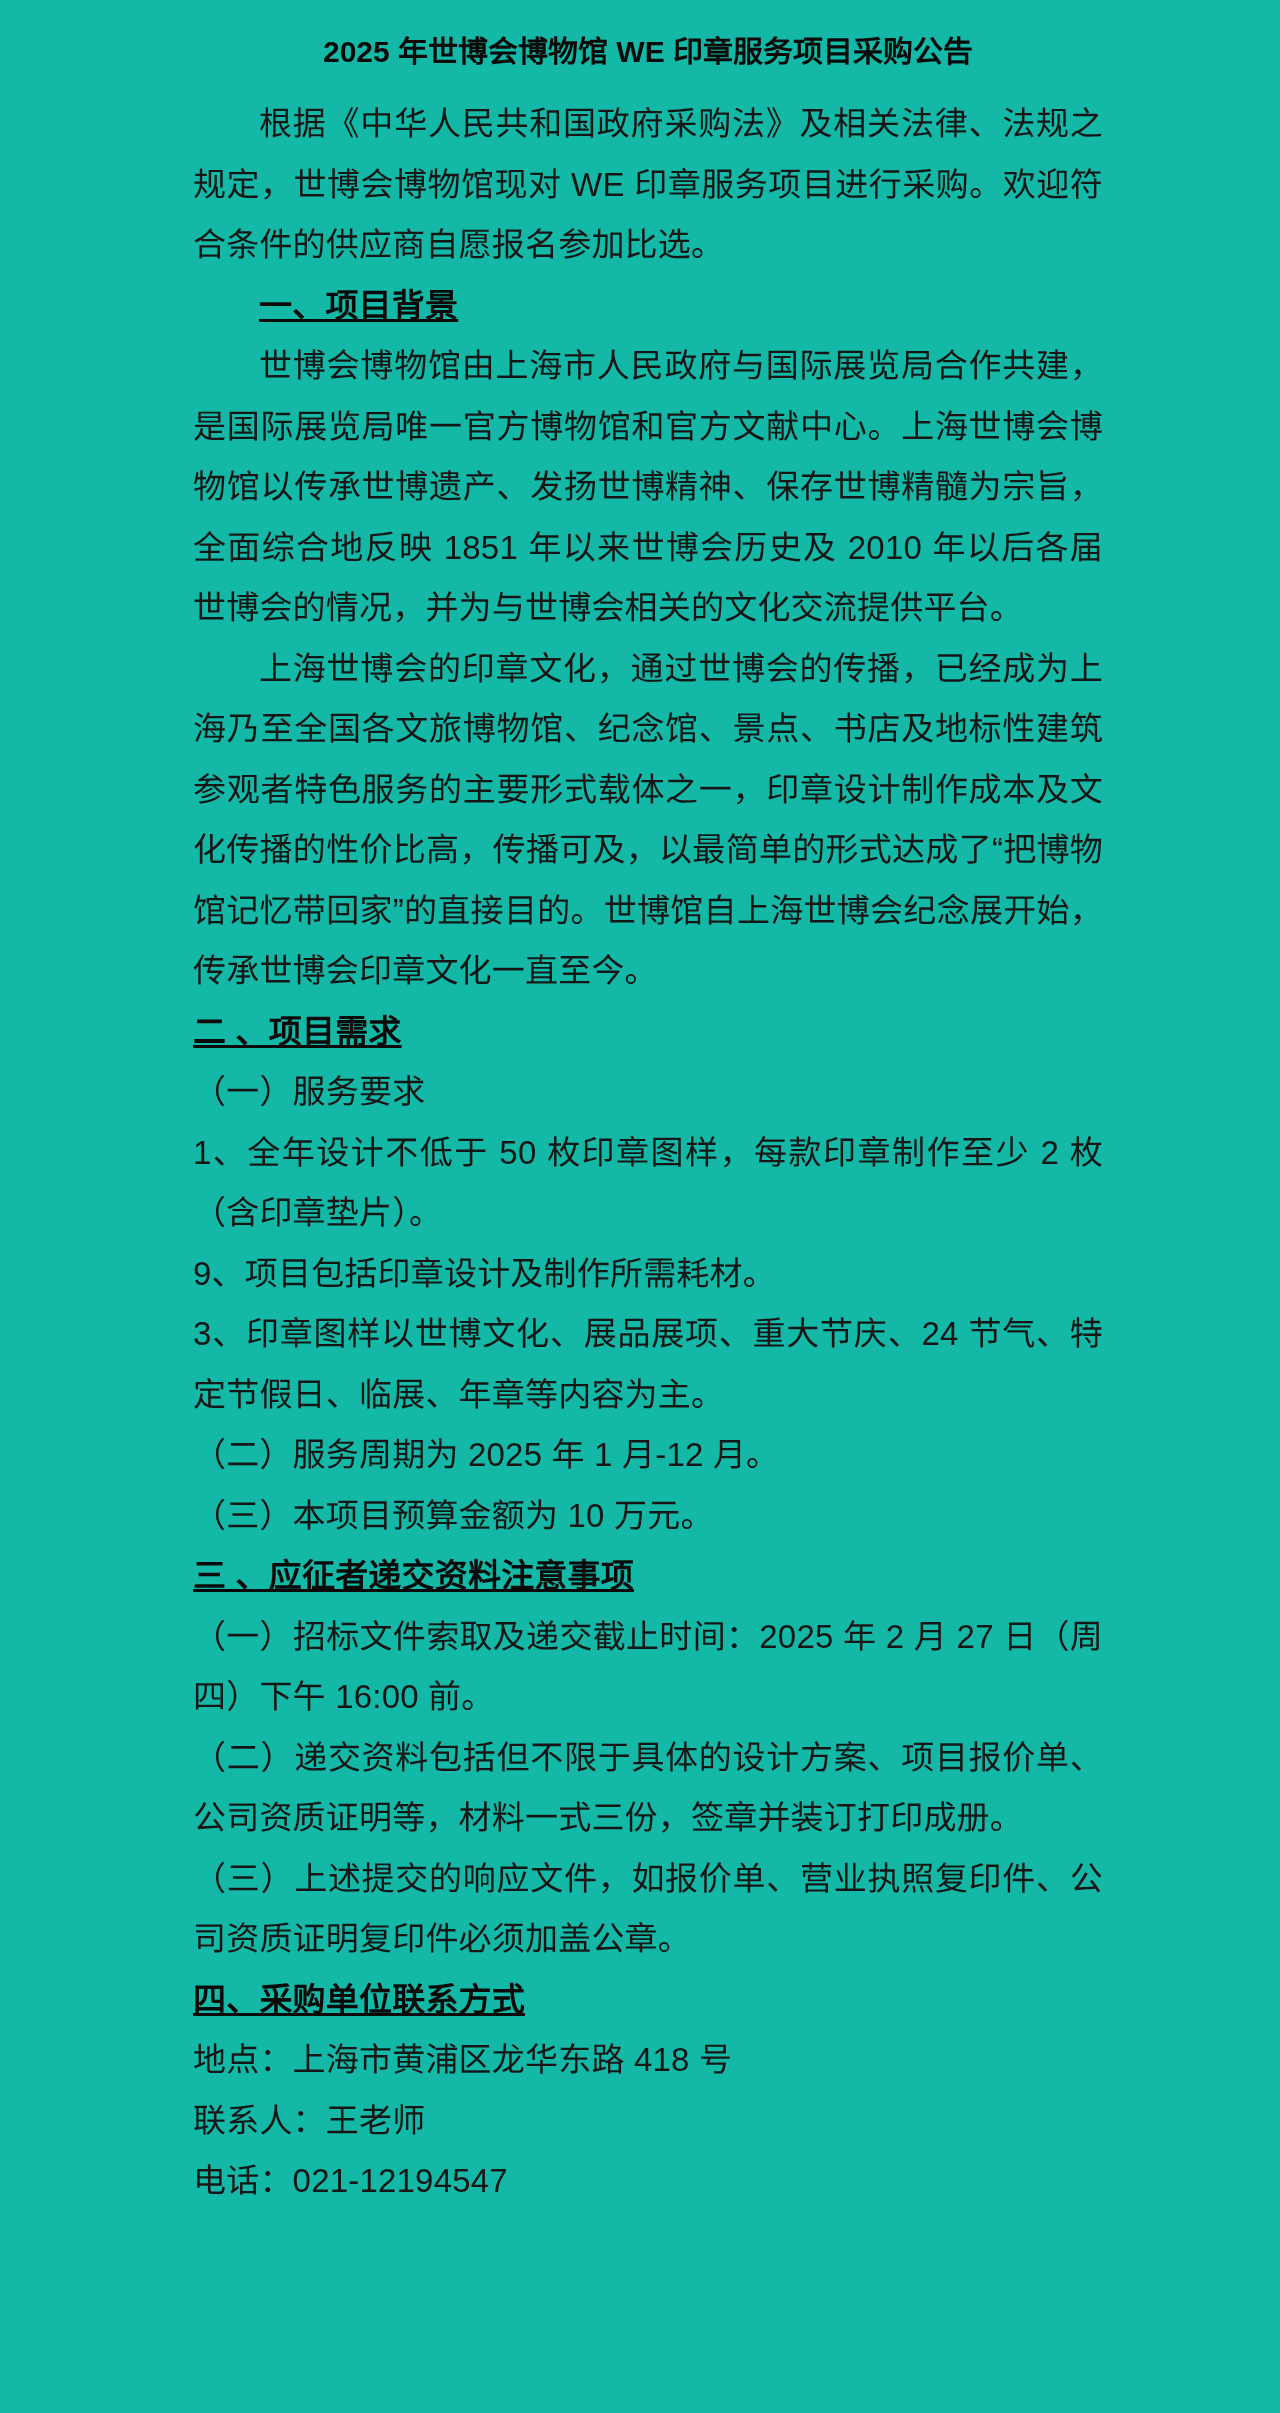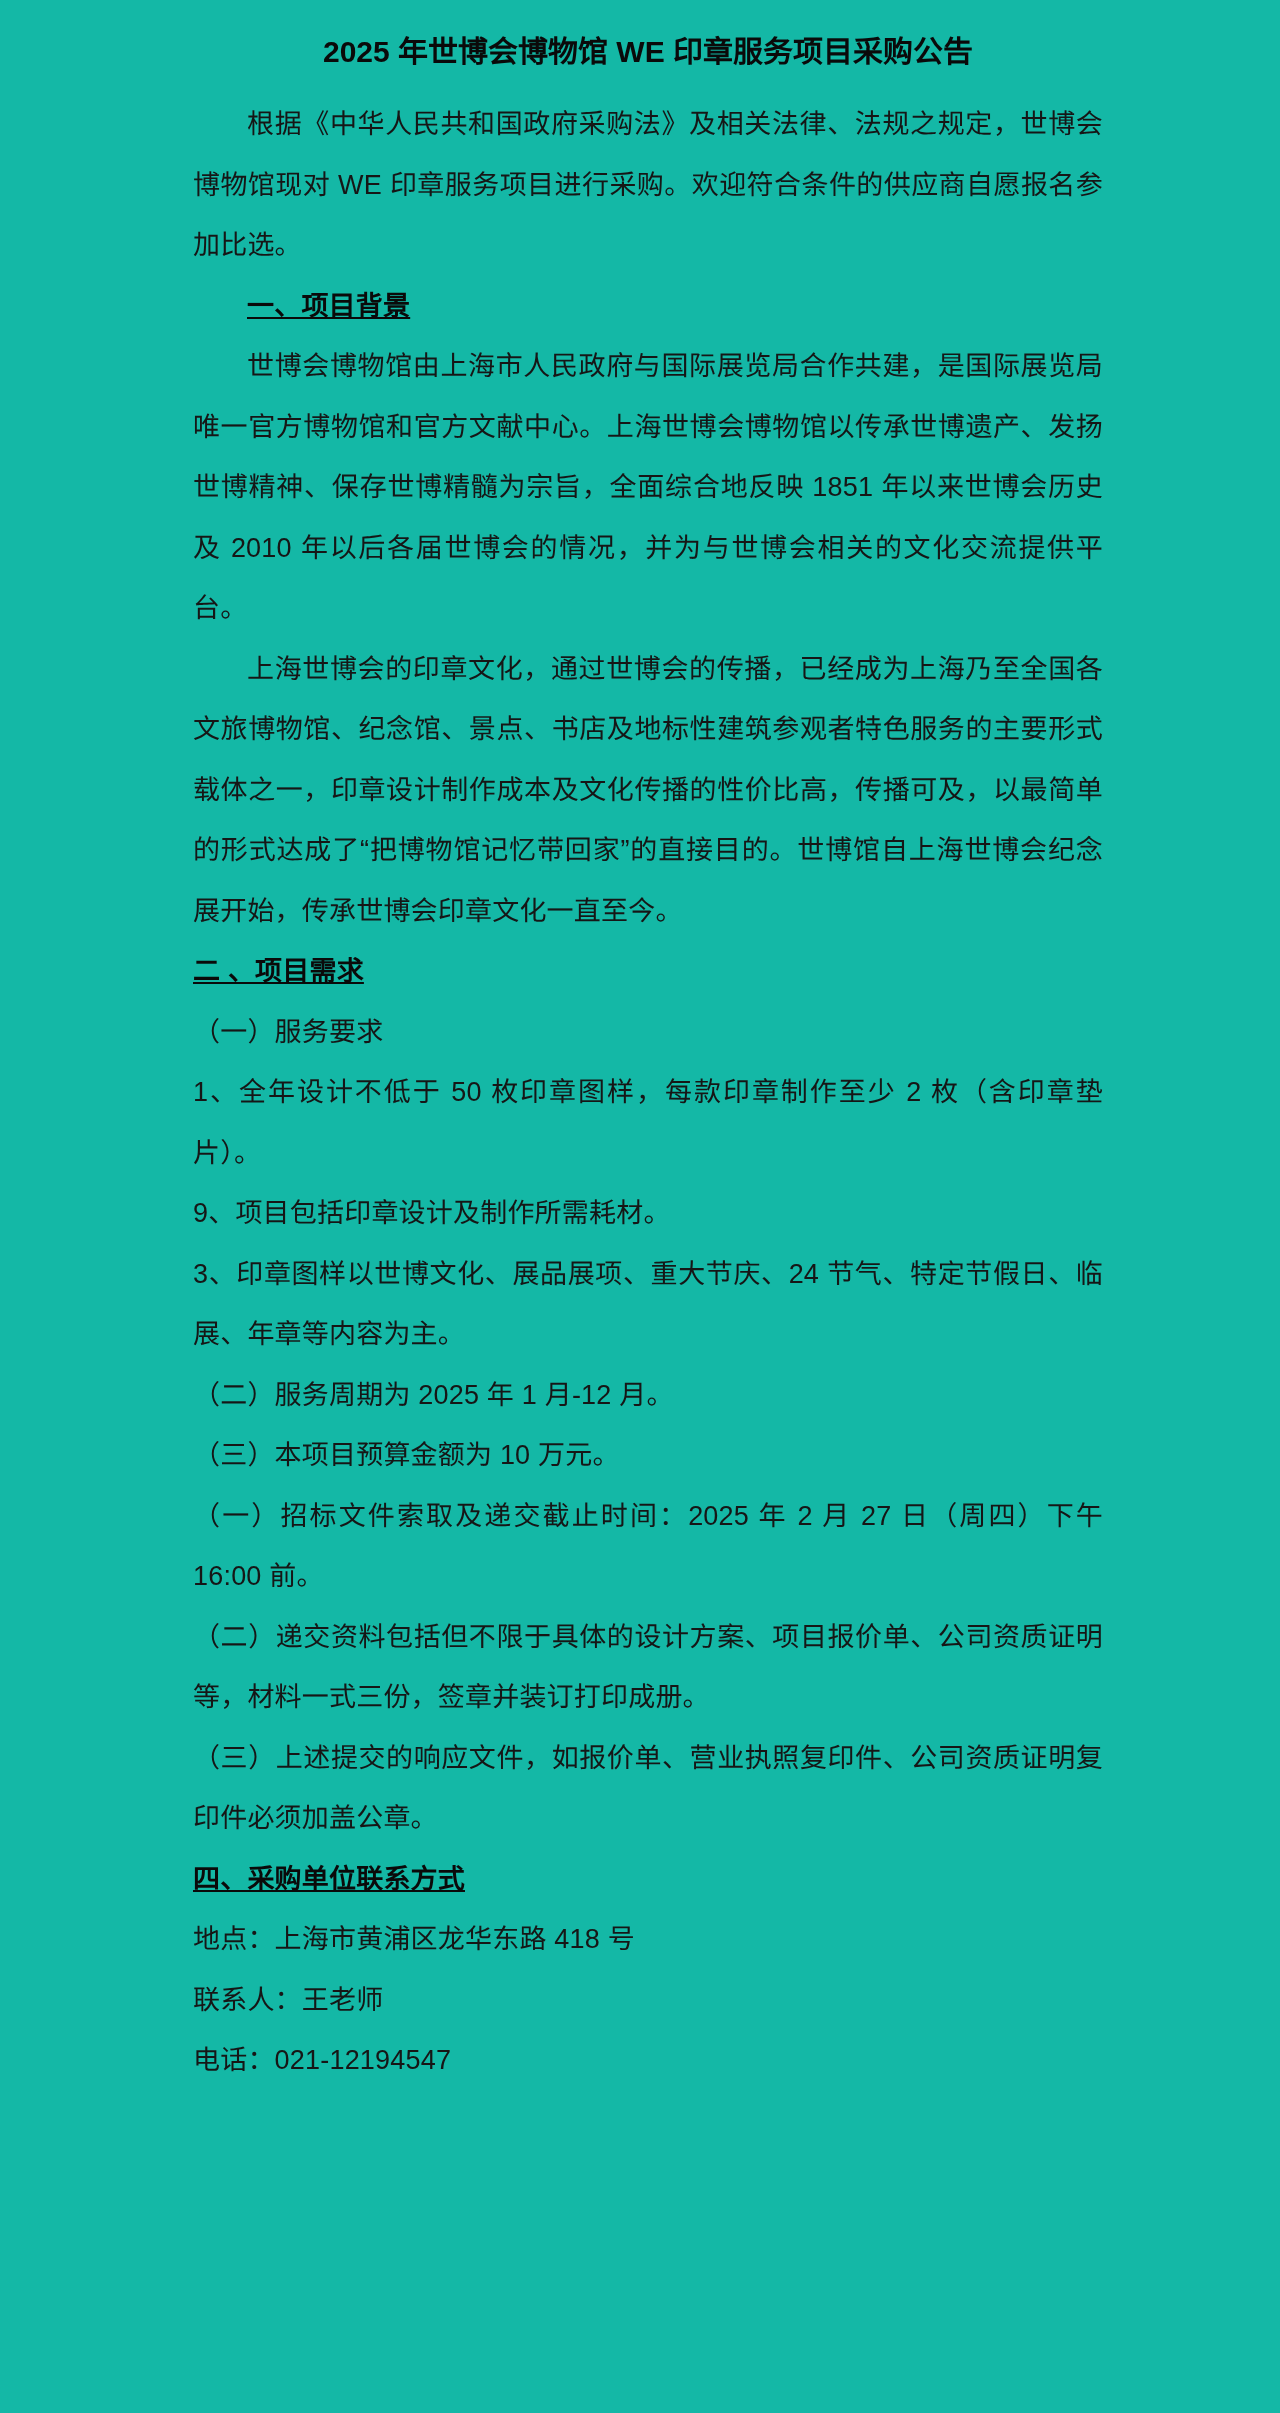--- a/index.html
+++ b/index.html
@@ -23,21 +23,21 @@
   .doc-title {
     margin: 0 0 8px 0;
     font-size: 30px;
     font-weight: bold;
     text-align: center;
     line-height: 68px;
     color: #0a0a0a;
   }
   p {
     margin: 0;
-    font-size: 27px;
+    font-size: 33px;
     line-height: 60.5px;
     text-align: justify;
     text-justify: inter-ideograph;
     letter-spacing: 0.2px;
     color: #161616;
   }
   p.heading {
     font-weight: bold;
     color: #0a0a0a;
     text-align: left;
@@ -70,20 +70,21 @@
   <p>1、全年设计不低于 50 枚印章图样，每款印章制作至少 2 枚（含印章垫片）。</p>
 
   <p>9、项目包括印章设计及制作所需耗材。</p>
 
   <p>3、印章图样以世博文化、展品展项、重大节庆、24 节气、特定节假日、临展、年章等内容为主。</p>
 
   <p>（二）服务周期为 2025 年 1 月-12 月。</p>
 
   <p>（三）本项目预算金额为 10 万元。</p>
 
+  <p class="heading">三 、应征者递交资料注意事项</p>
 
   <p>（一）招标文件索取及递交截止时间：2025 年 2 月 27 日（周四）下午 16:00 前。</p>
 
   <p>（二）递交资料包括但不限于具体的设计方案、项目报价单、公司资质证明等，材料一式三份，签章并装订打印成册。</p>
 
   <p>（三）上述提交的响应文件，如报价单、营业执照复印件、公司资质证明复印件必须加盖公章。</p>
 
   <p class="heading">四、采购单位联系方式</p>
 
   <p>地点：上海市黄浦区龙华东路 418 号</p>

